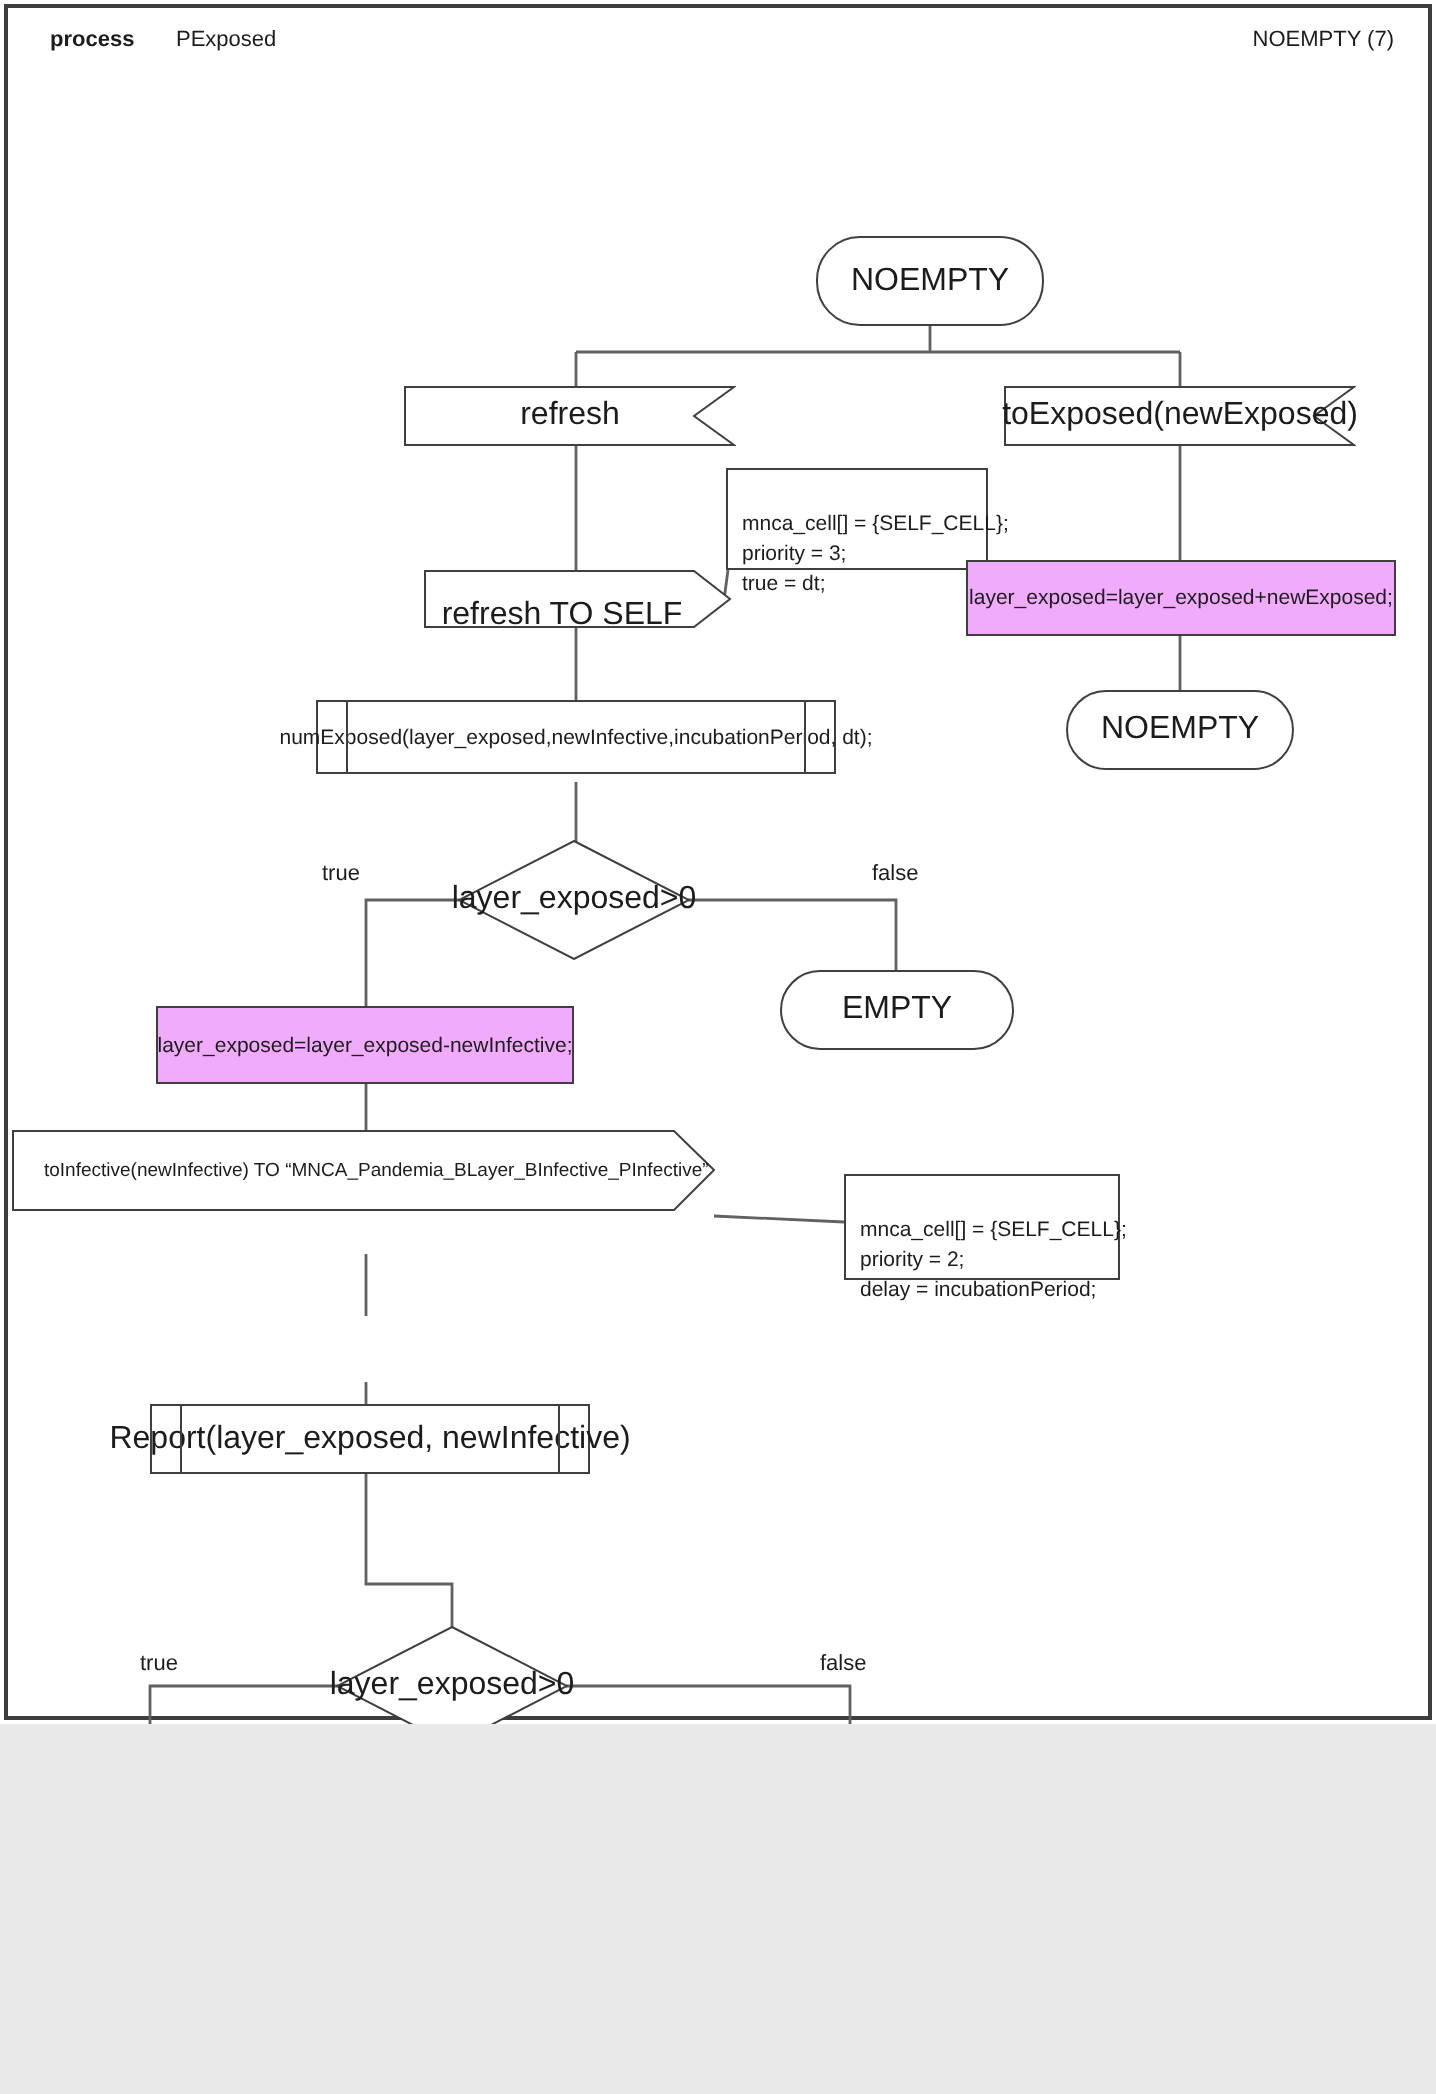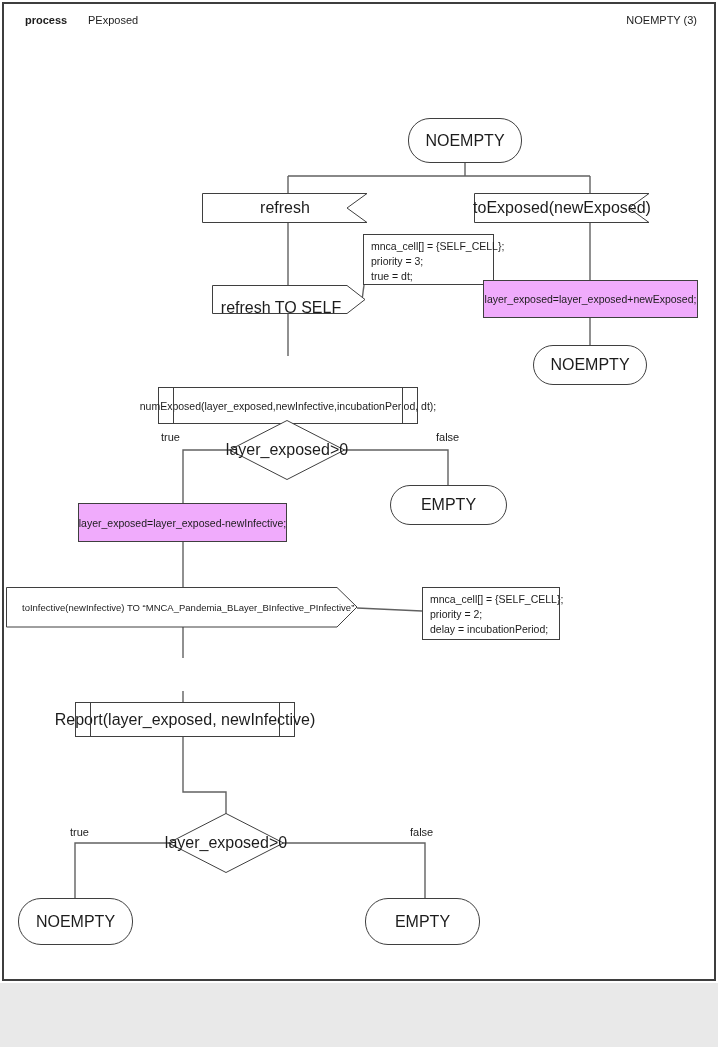--- a/index.html
+++ b/index.html
@@ -1,17 +1,17 @@
 <!DOCTYPE html>
 <html><head>
 <meta charset="utf-8">
 <style>
   html,body{margin:0;padding:0;background:#e9e9e9;}
   .page{
-    position:relative;width:718px;height:983px;background:#ffffff;
+    position:relative;width:718px;height:862px;background:#ffffff;
     font-family:"Liberation Sans", sans-serif;color:#1c1c1c;overflow:hidden;
     margin:0 auto;
     text-align:center;
   }
   .frame{position:absolute;inset:2px;border:2px solid #3e3e3e;pointer-events:none;}
   .hdr{position:absolute;font-size:11px;white-space:nowrap;}
   .bold{font-weight:bold;}
   .wires{position:absolute;left:0;top:0;}
   .wire{fill:none;stroke:#616161;stroke-width:1.4;}
   .node{position:absolute;display:flex;align-items:center;justify-content:center;}
@@ -23,34 +23,34 @@
   .flag{background:transparent;}
   .flag svg{position:absolute;left:0;top:0;}
   .flag .lbl{position:relative;z-index:1;}
   .shape-poly{fill:#ffffff;stroke:#3f3f3f;stroke-width:1;}
   .lbl{font-size:16px;white-space:nowrap;}
   .sm{font-size:10.5px;}
   .xs{font-size:9.5px;}
   .note{
     background:#fff;border:1px solid #3f3f3f;box-sizing:border-box;
     display:flex;flex-direction:column;align-items:flex-start;justify-content:flex-start;
-    padding:4px 0 0 7px;font-size:10.5px;line-height:15px;white-space:nowrap;
+    padding:20px 0 0 7px;font-size:10.5px;line-height:15px;white-space:nowrap;
   }
   .branch-label{position:absolute;font-size:11px;white-space:nowrap;}
   .left-lbl{justify-content:flex-start;padding-left:6px;box-sizing:border-box;}
 </style>
 </head>
 <body>
 
 <div class="page">
   <div class="frame"></div>
 
   <span class="hdr bold" style="left:25px;top:14px;">process</span>
   <span class="hdr" style="left:88px;top:14px;">PExposed</span>
-  <span class="hdr" style="right:21px;top:14px;">NOEMPTY (3)</span>
+  <span class="hdr" style="right:21px;top:14px;">NOEMPTY (7)</span>
 
   <svg class="wires" width="718" height="1047">
     <polyline class="wire" points="465,163 465,176"></polyline>
     <polyline class="wire" points="288,176 590,176"></polyline>
     <polyline class="wire" points="288,176 288,194"></polyline>
     <polyline class="wire" points="590,176 590,194"></polyline>
     <polyline class="wire" points="288,222 288,286"></polyline>
     <polyline class="wire" points="288,313 288,356"></polyline>
     <polyline class="wire" points="288,391 288,421"></polyline>
     <polyline class="wire" points="590,222 590,281"></polyline>
@@ -70,21 +70,21 @@
     <span class="lbl">NOEMPTY</span>
   </div>
 
   <div class="node flag" style="left:202px;top:193px;width:166px;height:30px;">
     <svg width="166" height="30">
       <polygon class="shape-poly" points="0.5,0.5 165,0.5 145,15 165,29.5 0.5,29.5"></polygon>
     </svg>
     <span class="lbl">refresh</span>
   </div>
 
-  <div class="node flag" style="left:474px;top:193px;width:176px;height:30px;">
+  <div class="node flag" style="left:502px;top:193px;width:176px;height:30px;">
     <svg width="176" height="30">
       <polygon class="shape-poly" points="0.5,0.5 175,0.5 155,15 175,29.5 0.5,29.5"></polygon>
     </svg>
     <span class="lbl">toExposed(newExposed)</span>
   </div>
 
   <div class="node note" style="left:363px;top:234px;width:131px;height:51px;">
     <span>mnca_cell[] = {SELF_CELL};</span>
     <span>priority = 3;</span>
     <span>true = dt;</span>
@@ -98,42 +98,42 @@
   </div>
 
   <div class="node boxed" style="left:483px;top:280px;width:215px;height:38px;">
     <span class="lbl sm">layer_exposed=layer_exposed+newExposed;</span>
   </div>
 
   <div class="node term" style="left:533px;top:345px;width:114px;height:40px;border-radius:20px;">
     <span class="lbl">NOEMPTY</span>
   </div>
 
-  <div class="node pre" style="left:158px;top:350px;width:260px;height:37px;margin-top:37px;">
+  <div class="node pre" style="left:158px;top:350px;width:260px;height:37px;">
     <span class="lbl sm">numExposed(layer_exposed,newInfective,incubationPeriod, dt);</span>
   </div>
 
   <div class="node flag" style="left:229px;top:420px;width:116px;height:60px;">
     <svg width="116" height="60">
       <polygon class="shape-poly" points="58,0.5 115.5,30 58,59.5 0.5,30"></polygon>
     </svg>
     <span class="lbl">layer_exposed&gt;0</span>
   </div>
   <span class="branch-label" style="left:161px;top:431px;">true</span>
   <span class="branch-label" style="left:436px;top:431px;">false</span>
 
   <div class="node term" style="left:390px;top:485px;width:117px;height:40px;border-radius:20px;">
     <span class="lbl">EMPTY</span>
   </div>
 
   <div class="node boxed" style="left:78px;top:503px;width:209px;height:39px;">
     <span class="lbl sm">layer_exposed=layer_exposed-newInfective;</span>
   </div>
 
-  <div class="node flag left-lbl" style="left:6px;top:587px;width:352px;height:41px;padding-left:16px;">
+  <div class="node flag left-lbl" style="left:6px;top:565px;width:352px;height:41px;padding-left:16px;">
     <svg width="352" height="41">
       <polygon class="shape-poly" points="0.5,0.5 331,0.5 351,20 331,40 0.5,40"></polygon>
     </svg>
     <span class="lbl xs">toInfective(newInfective) TO “MNCA_Pandemia_BLayer_BInfective_PInfective”</span>
   </div>
 
   <div class="node note" style="left:422px;top:587px;width:138px;height:53px;">
     <span>mnca_cell[] = {SELF_CELL};</span>
     <span>priority = 2;</span>
     <span>delay = incubationPeriod;</span>

